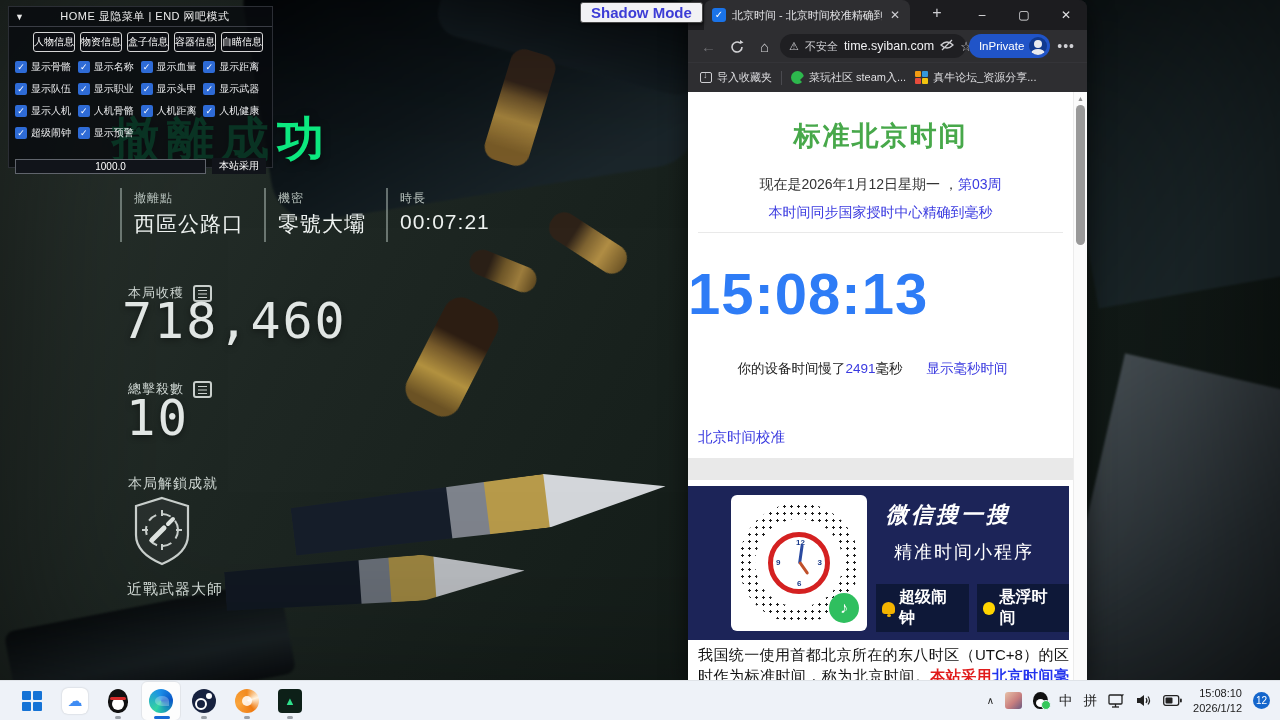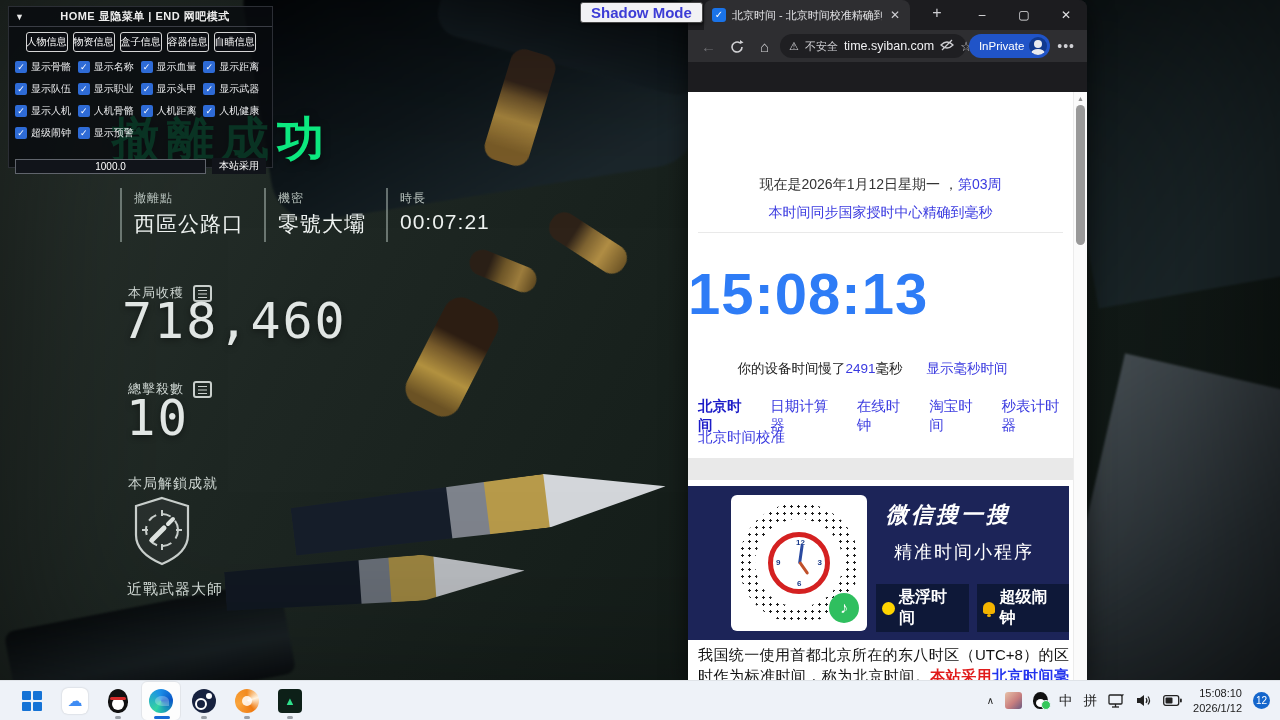--- a/index.html
+++ b/index.html
@@ -37,22 +37,22 @@
   .r2 { left:225px; top:558px; width:300px; height:46px; transform:rotate(-4deg);
         clip-path:polygon(0 8%,66% 0,100% 50%,66% 100%,0 92%);
         background:linear-gradient(90deg,#111822 0 45%,#676d76 45% 55%,#9b8440 55% 70%,#b9bcc0 70% 100%); }
   .vignette { inset:0; box-shadow:inset 0 0 190px rgba(0,0,0,.6); pointer-events:none; z-index:1; }
 
   
   .menu { position:absolute; left:8px; top:6px; width:265px; height:162px; z-index:3;
           background:rgba(9,11,15,.82); border:1px solid #2b2e35; color:#eee; }
   .menu-head { display:flex; align-items:center; height:20px; border-bottom:1px solid #3a3d45; padding:0 6px; }
   .menu-arrow { font-size:9px; color:#e8e8e8; }
-  .menu-title { flex:1; text-align:center; font-weight:bold; font-size:11px; letter-spacing:.5px; }
-  .menu-btns { display:flex; gap:5px; padding:5px 24px 3px;justify-content:center; }
+  .menu-title { flex:1; text-align:center; font-weight:normal; font-size:11px; letter-spacing:.5px; }
+  .menu-btns { display:flex; gap:5px; padding:5px 24px 3px; }
   .mbtn { flex:1; font-size:10px; color:#fff; text-align:center; padding:2px 0;
           background:#0c0e13; border:1px solid #d6d6d6; border-radius:3px; white-space:nowrap; }
   .cb-grid { display:grid; grid-template-columns:repeat(4,1fr); row-gap:2px; padding:2px 6px 0; }
   .cb-cell { display:flex; align-items:center; gap:4px; height:20px; }
   .cb { width:12px; height:12px; background:#2e6bd6; border-radius:2px; color:#fff;
         font-size:9px; line-height:12px; text-align:center; flex:none; }
   .cb-label { font-size:10px; color:#ecedef; white-space:nowrap; }
   .swatch-row { display:flex; align-items:center; gap:14px; padding:3px 8px 0; }
   .sw-item { display:flex; align-items:center; gap:5px; }
   .sw { width:13px; height:13px; border-radius:2px; }
@@ -408,38 +408,52 @@
           </svg>
         </span>
         <span class="pill-ic">☆</span>
       </span>
       <span class="inprivate">
         <span>InPrivate</span>
         <span class="avatar-c"></span>
       </span>
       <span class="dots">•••</span>
     </div>
+    <div class="bookbar">
+      <span class="bm">
+        <span class="imp-ic"></span>
+        <span>导入收藏夹</span>
+      </span>
+      <span class="bm-sep"></span>
+      <span class="bm">
+        <span class="pac"></span>
+        <span>菜玩社区 steam入...</span>
+      </span>
+      <span class="bm">
+        <span class="grid-ic">
+            <span class="gi1"></span>
+            <span class="gi2"></span>
+            <span class="gi3"></span>
+            <span class="gi4"></span>
+          </span>
+        <span>真牛论坛_资源分享...</span>
+      </span>
+    </div>
 
     <div class="page">
       <div class="pcontent">
+        <div class="p-title">标准北京时间</div>
         <div class="p-date">
           <span>现在是2026年1月12日星期一 ，</span><span class="link">第03周</span>
         </div>
         <div class="p-sync"><span class="link">本时间同步国家授时中心精确到毫秒</span></div>
         <div class="p-hr"></div>
         <div class="p-clock">15:08:13</div>
         <div class="p-lag">
           <span>你的设备时间慢了</span><span class="link">2491</span><span>毫秒</span><span class="gap"></span><span class="link">显示毫秒时间</span>
-        </div>
-        <div class="p-nav">
-          <span class="first">北京时间</span>
-          <span class="link">日期计算器</span>
-          <span class="link">在线时钟</span>
-          <span class="link">淘宝时间</span>
-          <span class="link">秒表计时器</span>
         </div>
         <div class="p-nav2"><span class="link">北京时间校准</span></div>
         <div class="p-band"></div>
 
         <div class="banner">
           <div class="qr-box">
             <div class="qr-dots"></div>
             <div class="qr-mask"></div>
             <div class="qr-clock">
               <span class="n n12">12</span>
@@ -448,26 +462,26 @@
               <span class="n n9">9</span>
               <span class="hand-m"></span>
               <span class="hand-h"></span>
             </div>
             <div class="qr-green">♪</div>
           </div>
           <div class="wc-line1">微信搜一搜</div>
           <div class="wc-line2">精准时间小程序</div>
           <div class="wc-chips">
             <span class="chip">
+                <span class="bell"></span>
+                <span>超级闹钟</span>
+              </span>
+            <span class="chip">
                 <span class="ydot"></span>
                 <span>悬浮时间</span>
-              </span>
-            <span class="chip">
-                <span class="bell"></span>
-                <span>超级闹钟</span>
               </span>
           </div>
         </div>
 
         <div class="p-para">
           <span>我国统一使用首都北京所在的东八时区（UTC+8）的区时作为标准时间，称为北京时间。</span><span class="red-b">本站采用</span><span class="blue-b">北京时间毫秒</span>
         </div>
       </div>
       <div class="pscroll">
         <span class="pscroll-up">▲</span>

